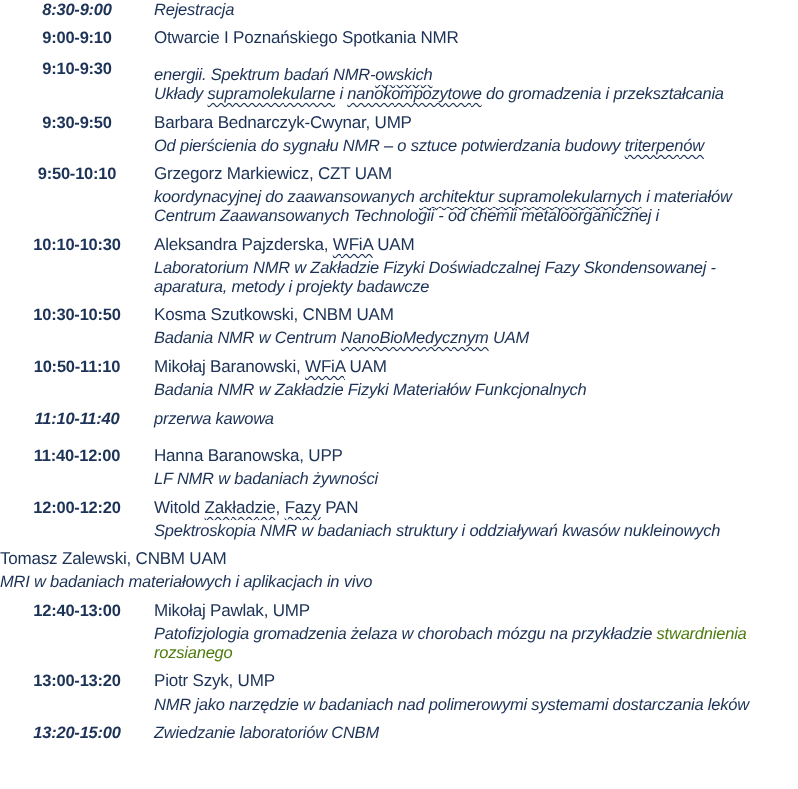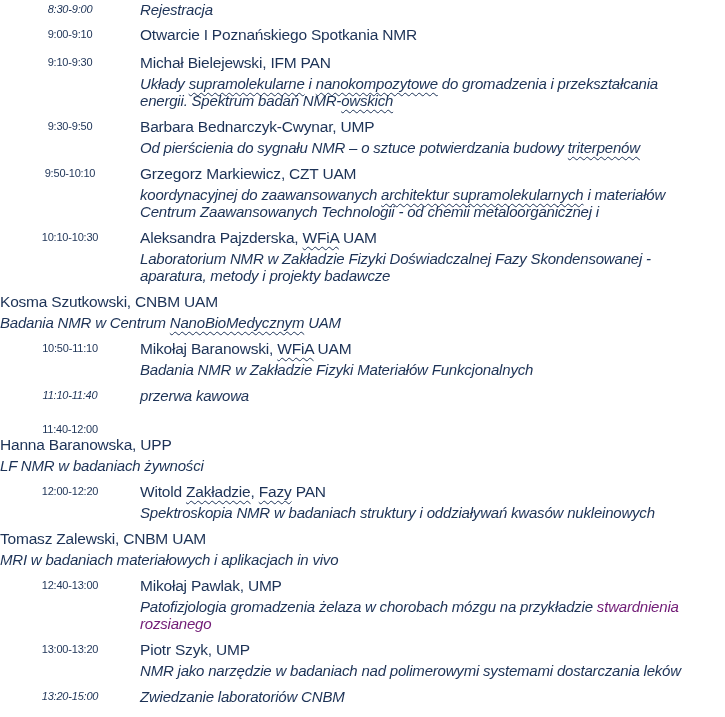--- a/index.html
+++ b/index.html
@@ -16,27 +16,27 @@
   }
   .schedule {
     padding-top: 2px;
   }
   .entry {
     display: flex;
     align-items: flex-start;
     margin-bottom: 10px;
   }
   .entry.gap-lg { margin-top: 13px; }
-  .entry.gap-xl { margin-top: 19px; flex-direction: column; }
+  .entry.gap-xl { margin-top: 19px; }
   .time {
     width: 140px;
     flex-shrink: 0;
     text-align: center;
-    font-weight: 400;
-    font-size: 11px;
+    font-weight: 700;
+    font-size: 15px;
     line-height: 15px;
     letter-spacing: -0.2px;
   }
   .time.it { font-style: italic; }
   .content {
     flex: 1;
     padding-right: 24px;
     min-width: 0;
   }
   .speaker {
@@ -57,45 +57,44 @@
     font-size: 15px;
     line-height: 15px;
     letter-spacing: -0.2px;
   }
   .sq {
     text-decoration-line: underline;
     text-decoration-style: wavy;
     text-decoration-thickness: 1px;
     text-underline-offset: 3px;
   }
-  .dark { color: #701a75; }
+  .dark { color: #4d7c0f; }
 </style>
 </head>
 <body>
 
 <main class="schedule" id="schedule">
     <div class="entry">
       <div class="time it">8:30-9:00</div>
       <div class="content">
         <div class="service">Rejestracja</div>
       </div>
     </div>
     <div class="entry">
       <div class="time">9:00-9:10</div>
       <div class="content">
         <div class="speaker">Otwarcie I Poznańskiego Spotkania NMR</div>
       </div>
     </div>
     <div class="entry gap-lg">
       <div class="time">9:10-9:30</div>
       <div class="content">
-        <div class="speaker"><span>Michał Bielejewski, IFM PAN</span></div>
-        <div class="desc">
+        <div class="desc">
+          <div class="line"><span>energii. Spektrum badań NMR-</span><span class="sq">owskich</span></div>
           <div class="line"><span>Układy </span><span class="sq">supramolekularne</span><span> i </span><span class="sq">nanokompozytowe</span><span> do gromadzenia i przekształcania</span></div>
-          <div class="line"><span>energii. Spektrum badań NMR-</span><span class="sq">owskich</span></div>
         </div>
       </div>
     </div>
     <div class="entry">
       <div class="time">9:30-9:50</div>
       <div class="content">
         <div class="speaker"><span>Barbara Bednarczyk-Cwynar, UMP</span></div>
         <div class="desc">
           <div class="line"><span>Od pierścienia do sygnału NMR – o sztuce potwierdzania budowy </span><span class="sq">triterpenów</span></div>
         </div>
@@ -115,20 +114,21 @@
       <div class="time">10:10-10:30</div>
       <div class="content">
         <div class="speaker"><span>Aleksandra Pajzderska, </span><span class="sq">WFiA</span><span> UAM</span></div>
         <div class="desc">
           <div class="line"><span>Laboratorium NMR w Zakładzie Fizyki Doświadczalnej Fazy Skondensowanej -</span></div>
           <div class="line"><span>aparatura, metody i projekty badawcze</span></div>
         </div>
       </div>
     </div>
     <div class="entry">
+      <div class="time">10:30-10:50</div>
       <div class="content">
         <div class="speaker"><span>Kosma Szutkowski, CNBM UAM</span></div>
         <div class="desc">
           <div class="line"><span>Badania NMR w Centrum </span><span class="sq">NanoBioMedycznym</span><span> UAM</span></div>
         </div>
       </div>
     </div>
     <div class="entry">
       <div class="time">10:50-11:10</div>
       <div class="content">

